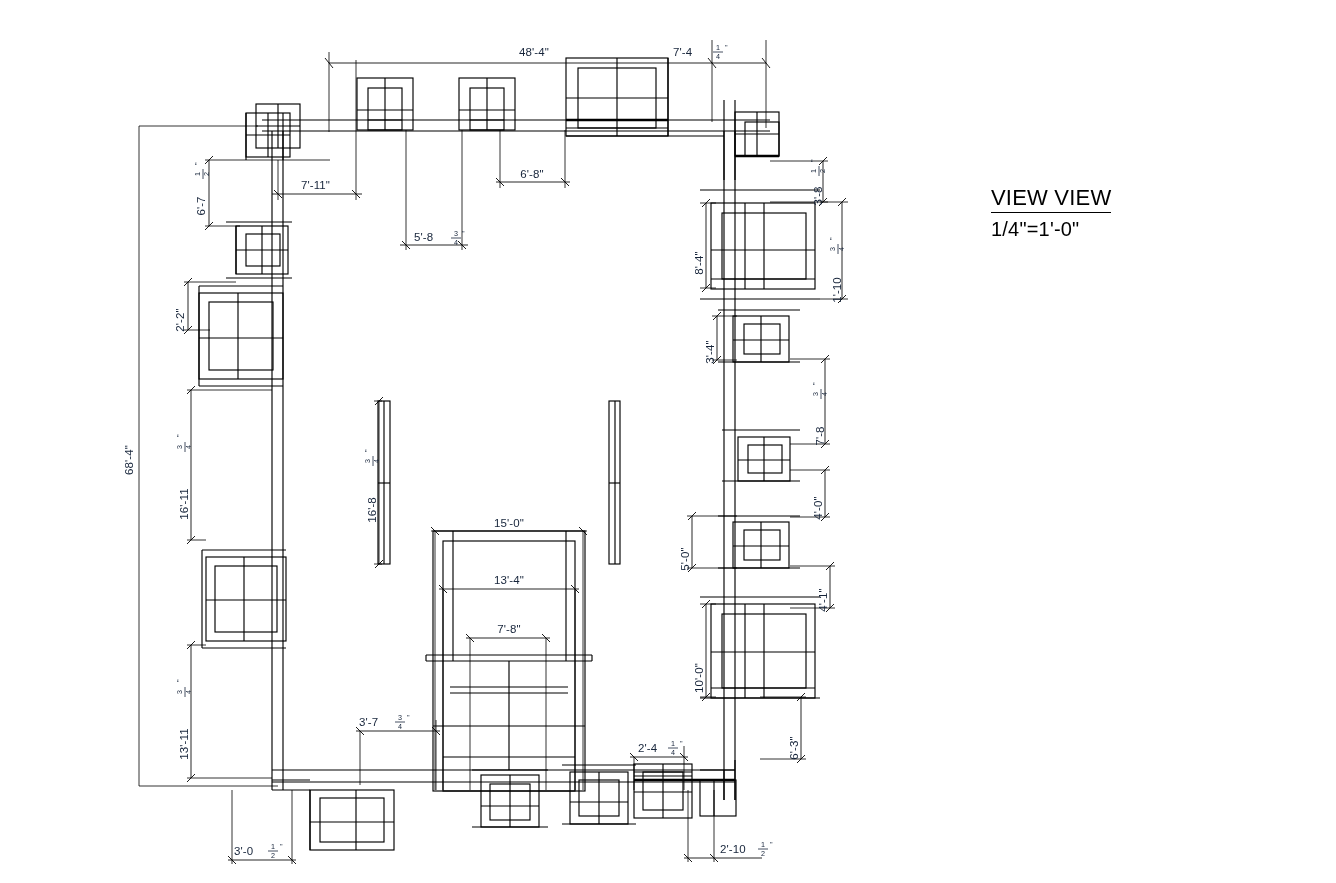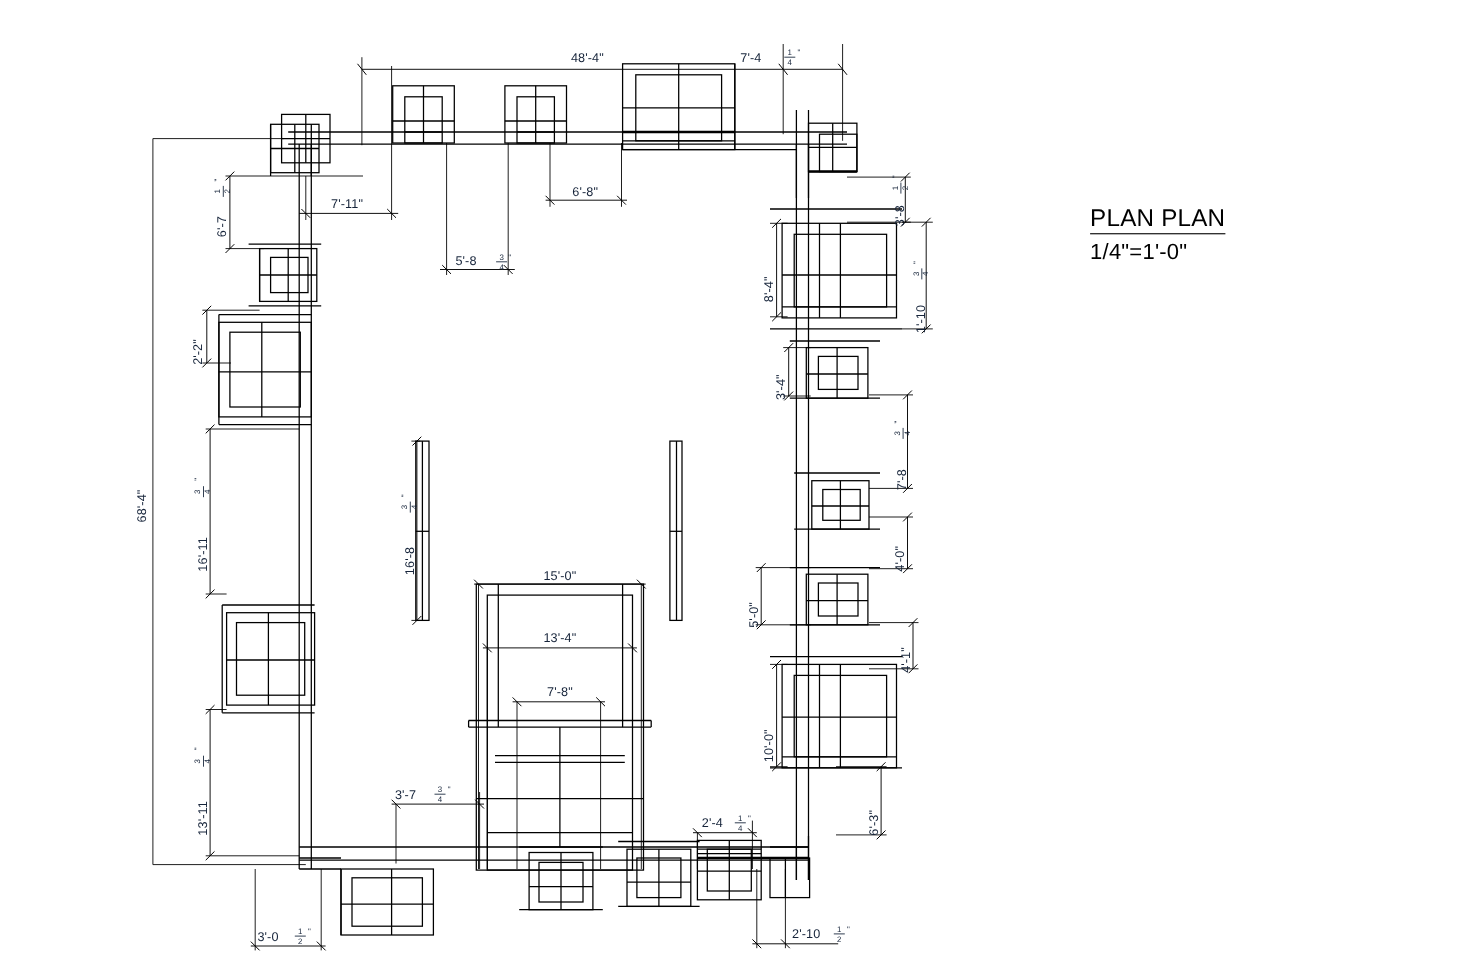--- a/index.html
+++ b/index.html
@@ -609,17 +609,17 @@
       <text class="dimtext" x="720" y="853">2'-10</text>
       <text class="fracnum" x="763" y="847" text-anchor="middle">1</text>
       <line class="fracbar" x1="758" y1="849" x2="768" y2="849"></line>
       <text class="fracnum" x="763" y="856" text-anchor="middle">2</text>
       <text class="fracnum" x="770" y="847">"</text>
     </g>
 
   </svg>
 
   <div id="titleblock">
-    <div class="title-main">PLAN PLAN</div>
+    <div class="title-main">VIEW VIEW</div>
     <div class="title-scale">1/4"=1'-0"</div>
   </div>
 
 </div>
 
 </body></html>

